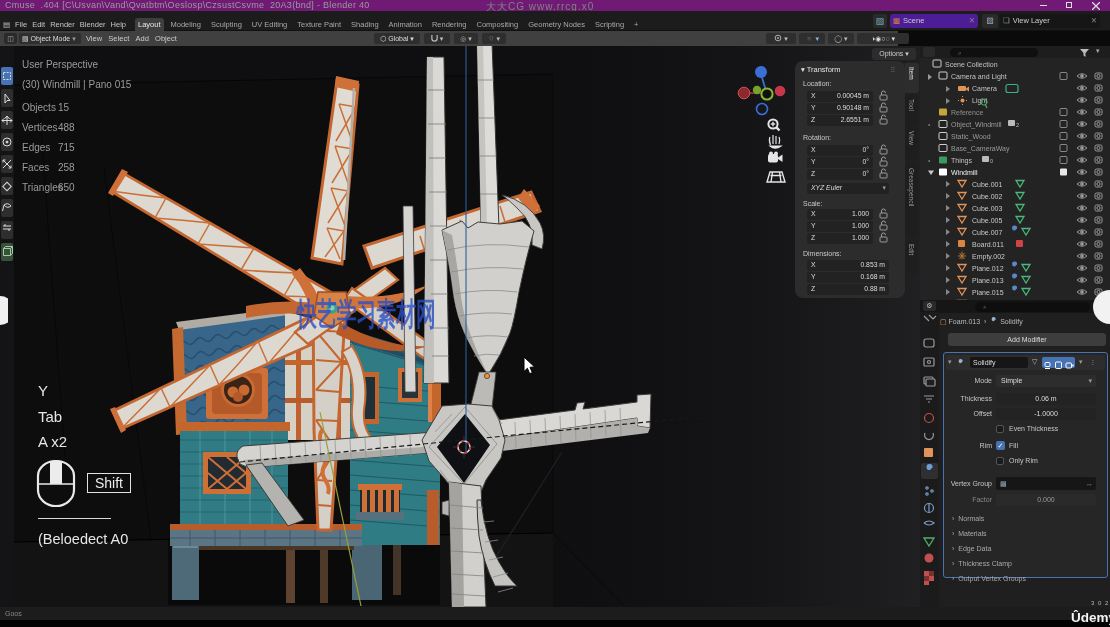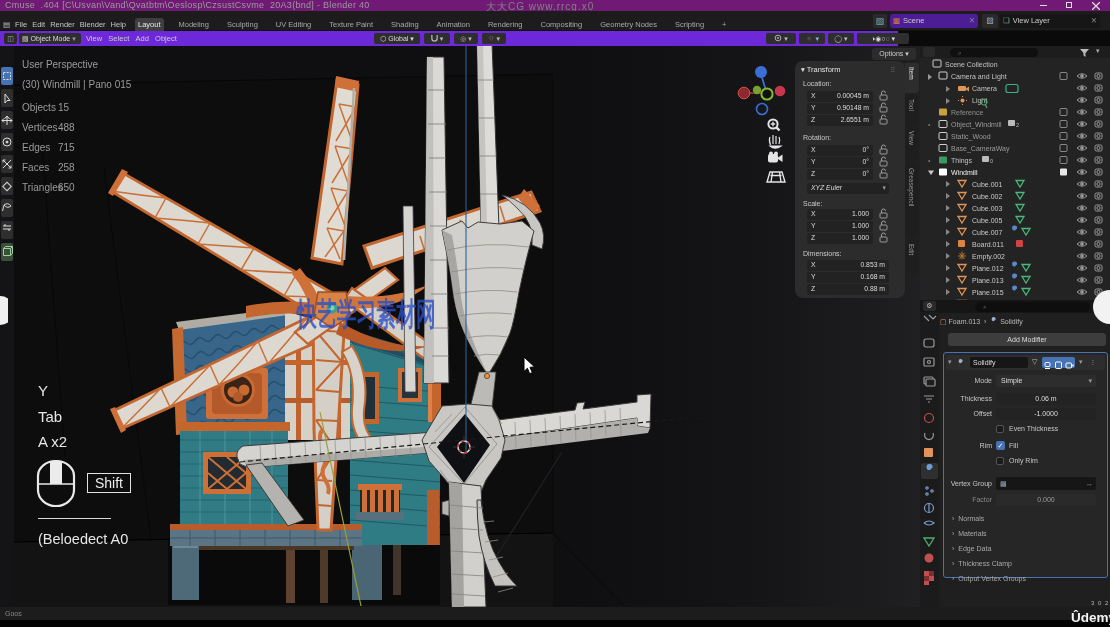--- a/index.html
+++ b/index.html
@@ -1,23 +1,23 @@
 <!DOCTYPE html>
 <html><head><meta charset="utf-8">
 <style>
 *{margin:0;padding:0;box-sizing:border-box}
 html,body{width:1110px;height:627px;overflow:hidden;background:#111;font-family:"Liberation Sans",sans-serif}
 #stage{position:absolute;left:0;top:0;width:1110px;height:627px;background:#0a0a0a}
 .abs{position:absolute}
 
 #titlebar{left:0;top:0;width:1110px;height:11px;background:#701a75;color:#9a9a9a;font-size:7.5px;line-height:11px;white-space:nowrap}
 #menubar{left:0;top:11px;width:1110px;height:20px;background:#1c1c1c;border-bottom:1px solid #111}
-#hdr2{left:0;top:31px;width:898px;height:15px;background:#6d28d9}
+#hdr2{left:0;top:31px;width:898px;height:15px;background:#404040}
 .mi{display:inline-block;color:#c4c4c4;font-size:7.5px;line-height:20px;padding:0 2.5px}
-.wtab{display:inline-block;color:#a8a8a8;font-size:7.5px;line-height:13px;height:24px;margin-top:7px;padding:0 3px;margin-right:12px;border-radius:3px 3px 0 0}
+.wtab{display:inline-block;color:#a8a8a8;font-size:7.5px;line-height:13px;height:24px;margin-top:7px;padding:0 3px;margin-right:4px;border-radius:3px 3px 0 0}
 .wtab.on{background:#3f3f3f;color:#e8e8e8}
 
 #ltool{left:0;top:46px;width:14px;height:561px;background:#141416}
 .tbtn{position:absolute;left:1px;width:12px;height:18px;border-radius:2px;background:#2e2e2e}
 
 #outliner{left:920px;top:46px;width:190px;height:254px;background:#232323}
 #props{left:920px;top:300px;width:190px;height:307px;background:#1f1f1f}
 #ptabs{left:920px;top:312px;width:19px;height:295px;background:#1b1b1b}
 #statusbar{left:0;top:607px;width:1110px;height:13px;background:#1c1c1c;color:#888;font-size:7px;line-height:13px;padding-left:5px}
 #blackbot{left:0;top:620px;width:1110px;height:7px;background:#020202}

